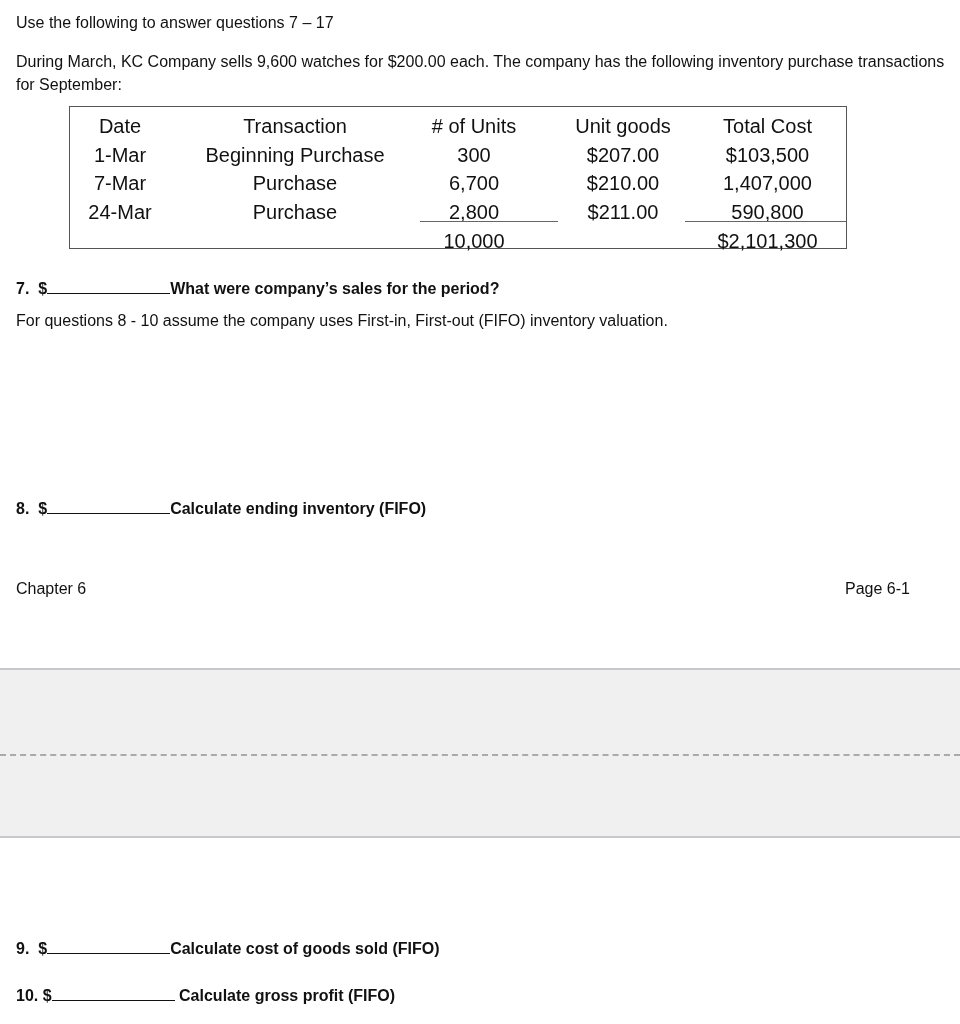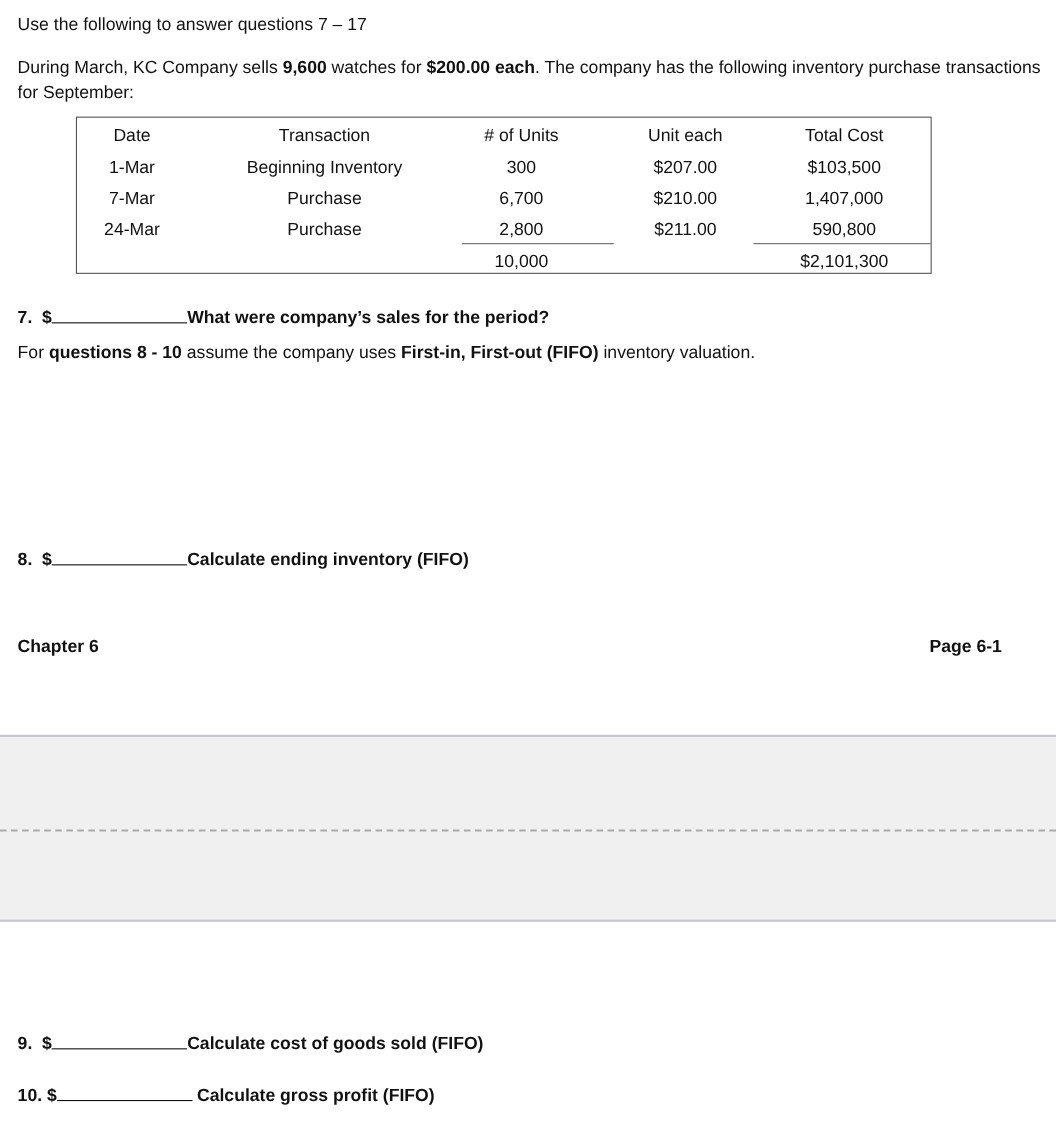--- a/index.html
+++ b/index.html
@@ -3,29 +3,29 @@
 <meta charset="utf-8">
 <style>
   html, body { margin: 0; padding: 0; }
   body {
     width: 960px; height: 1024px; position: relative; overflow: hidden;
     background: #ffffff; color: #111;
     font-family: "Liberation Sans", "DejaVu Sans", sans-serif;
     font-size: 16px;
   }
   .abs { position: absolute; white-space: nowrap; }
-  .b { font-weight: bold; }
+  .b { font-weight: normal; }
   .heading { left: 16px; top: 14px; font-weight: normal; font-size: 16px; }
   .intro { left: 16px; top: 50px; width: 930px; line-height: 23px; white-space: normal; }
 
   .tbl {
     position: absolute; left: 69px; top: 106px; width: 778px; height: 143px;
     border: 1.5px solid #555; box-sizing: border-box;
   }
-  .cell { position: absolute; text-align: center; font-size: 16px; }
+  .cell { position: absolute; text-align: center; font-size: 20px; }
   .c-date { left: 0; width: 100px; }
   .c-trans { left: 125px; width: 200px; }
   .c-units { left: 344px; width: 120px; }
   .c-ucost { left: 498px; width: 110px; }
   .c-tcost { left: 635px; width: 125px; text-align: center; }
   .rule { position: absolute; height: 1px; background: #666; }
 
   .q { left: 16px; font-weight: bold; }
   .blank { display: inline-block; border-bottom: 1px solid #111; height: 16px; vertical-align: baseline; }
 
@@ -44,25 +44,25 @@
 
 <div class="abs heading">Use the following to answer questions 7 – 17</div>
 
 <div class="abs intro"><span>During March, KC Company sells </span><span class="b">9,600</span><span> watches for </span><span class="b">$200.00 each</span><span>.  The company has the following inventory purchase transactions for September:</span></div>
 
 <div class="tbl">
 
   <div class="cell c-date" style="top:8px">Date</div>
   <div class="cell c-trans" style="top:8px">Transaction</div>
   <div class="cell c-units" style="top:8px"># of Units</div>
-  <div class="cell c-ucost" style="top:8px">Unit each</div>
+  <div class="cell c-ucost" style="top:8px">Unit goods</div>
   <div class="cell c-tcost" style="top:8px">Total Cost</div>
 
   <div class="cell c-date" style="top:37px">1-Mar</div>
-  <div class="cell c-trans" style="top:37px">Beginning Inventory</div>
+  <div class="cell c-trans" style="top:37px">Beginning Purchase</div>
   <div class="cell c-units" style="top:37px">300</div>
   <div class="cell c-ucost" style="top:37px">$207.00</div>
   <div class="cell c-tcost" style="top:37px">$103,500</div>
 
   <div class="cell c-date" style="top:65px">7-Mar</div>
   <div class="cell c-trans" style="top:65px">Purchase</div>
   <div class="cell c-units" style="top:65px">6,700</div>
   <div class="cell c-ucost" style="top:65px">$210.00</div>
   <div class="cell c-tcost" style="top:65px">1,407,000</div>
 

